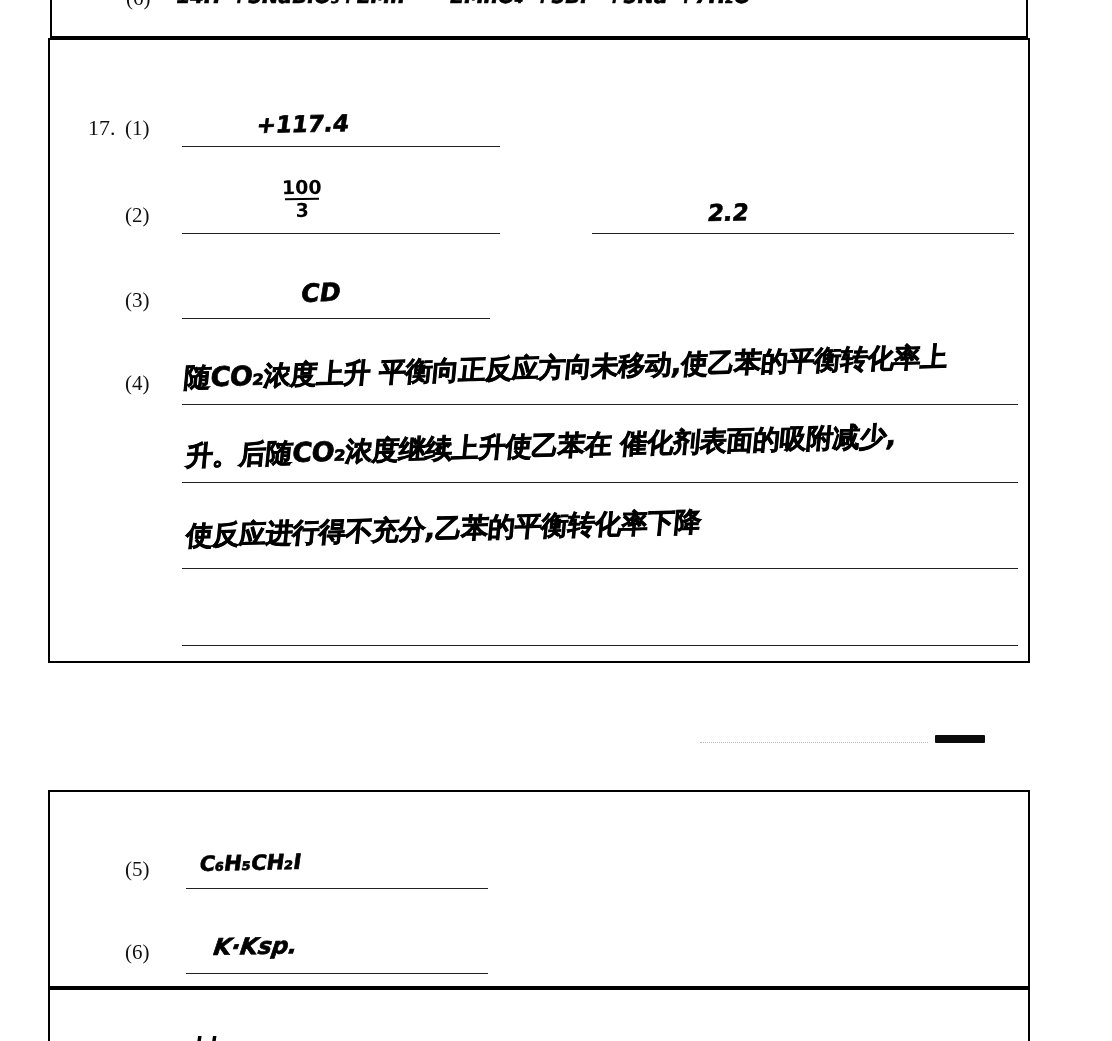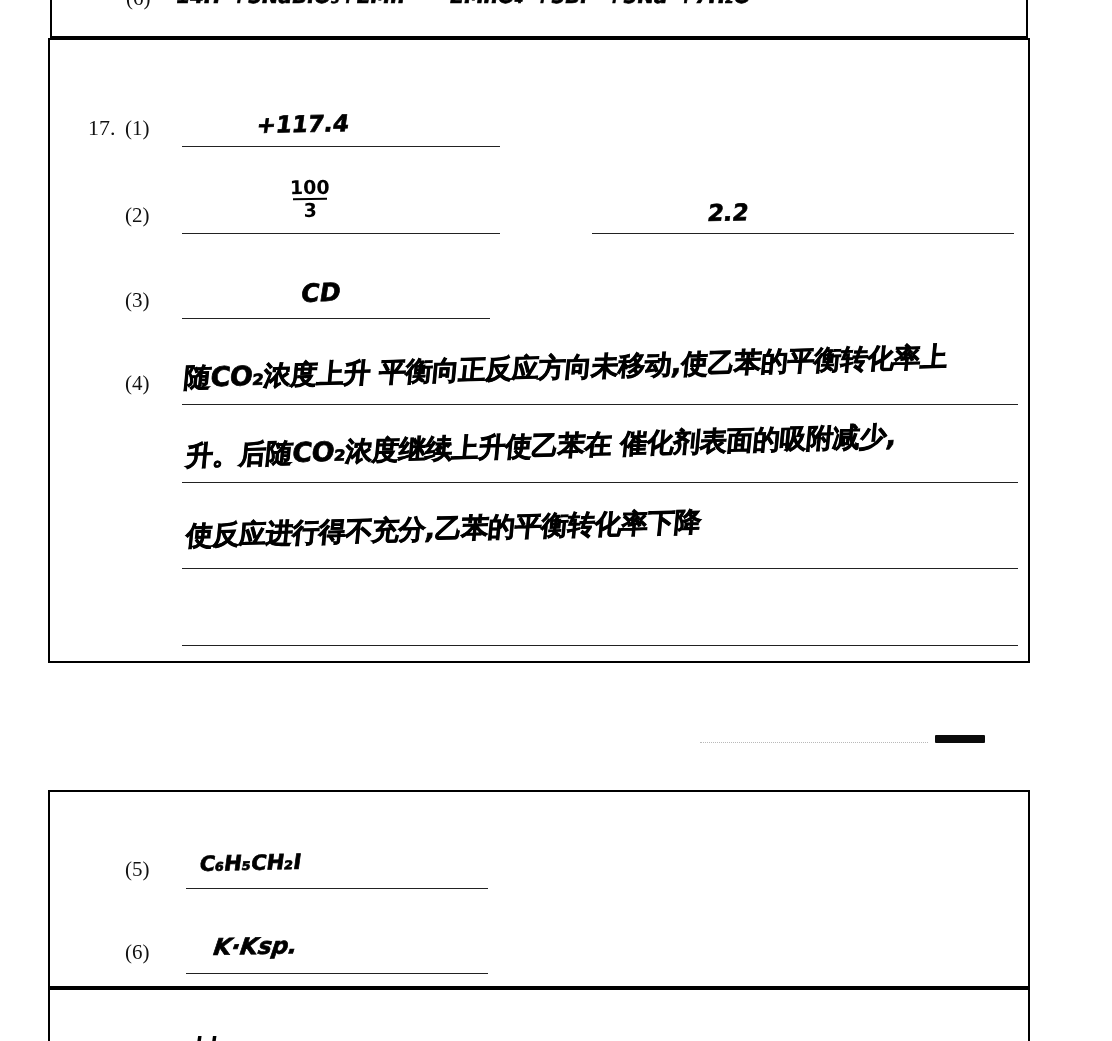--- a/index.html
+++ b/index.html
@@ -140,21 +140,21 @@
   <span class="label qnum" style="left:72px; top:115px;margin-left:16px;">17.</span>
 
   <span class="label" style="left:125px; top:116px;">(1)</span>
   <div class="rule" style="left:182px; top:146px; width:318px;"></div>
   <span class="hw hw-slant ink-thick" style="left:255px; top:112px; font-size:23px;">+117.4</span>
 
   <span class="label" style="left:125px; top:203px;">(2)</span>
   <div class="rule" style="left:182px; top:233px; width:318px;"></div>
   <div class="rule" style="left:592px; top:233px; width:422px;"></div>
 
-  <div class="frac" style="left:290px; top:178px; width:40px;">
+  <div class="frac" style="left:282px; top:178px; width:40px;">
     <span class="num">100</span>
     <span class="bar"></span>
     <span class="den">3</span>
   </div>
 
   <span class="hw hw-slant ink-thick" style="left:706px; top:200px; font-size:23px;">2.2</span>
 
   <span class="label" style="left:125px; top:288px;">(3)</span>
   <div class="rule" style="left:182px; top:318px; width:308px;"></div>
   <span class="hw ink-thick" style="left:302px; top:279px; font-size:25px; font-style:italic; transform:rotate(-2deg);">CD</span>

